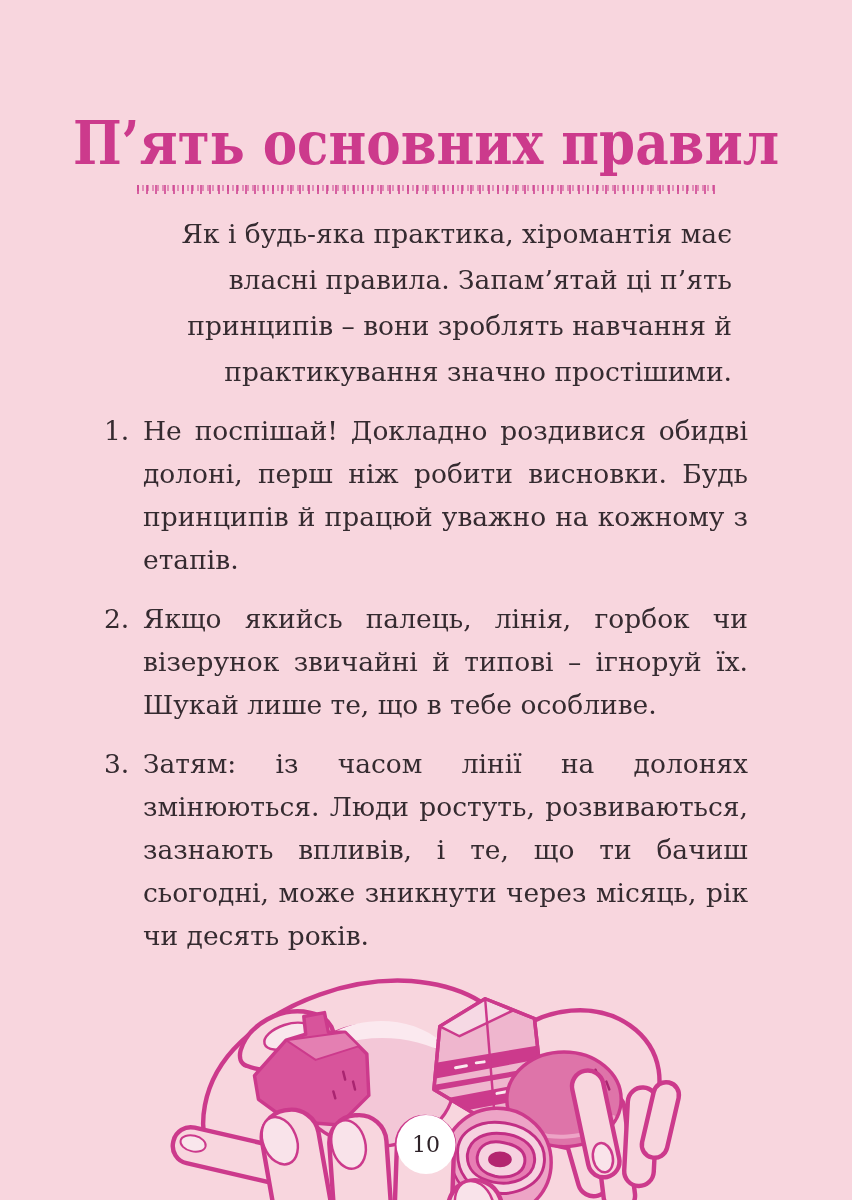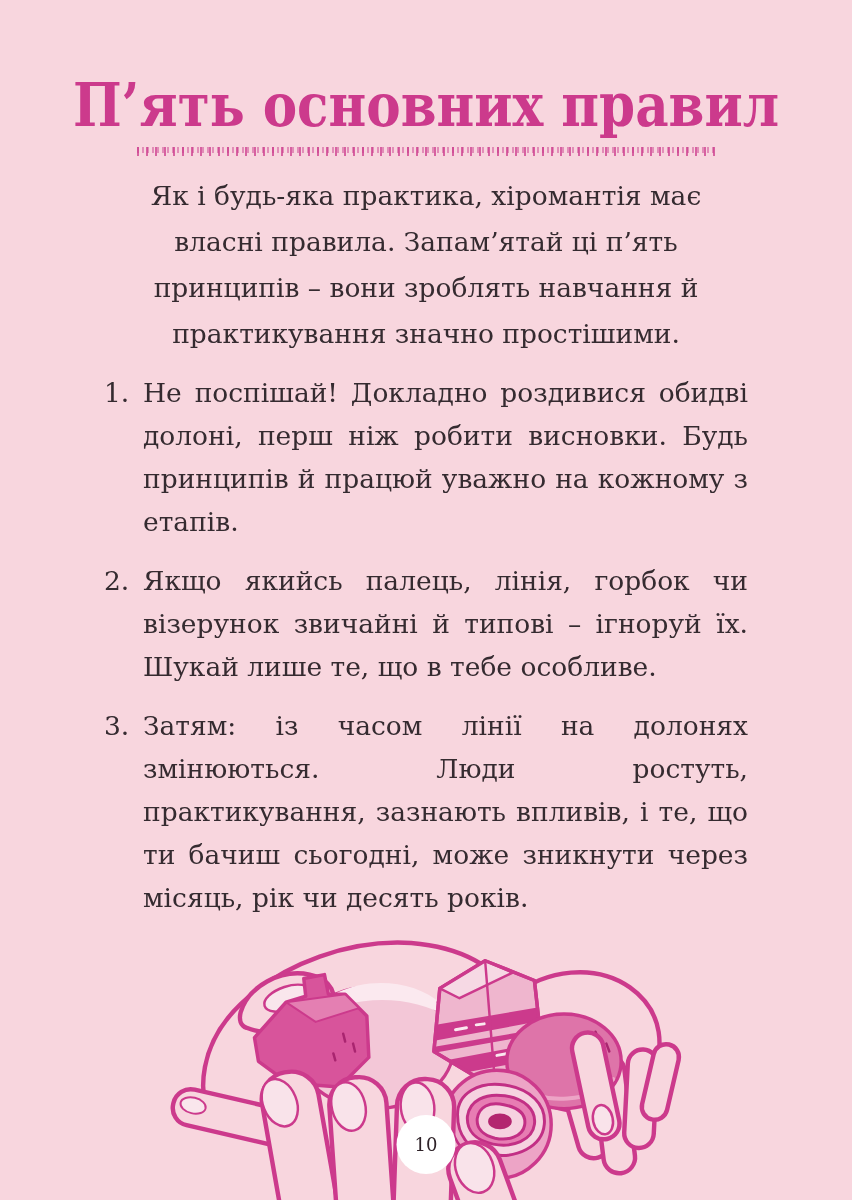--- a/index.html
+++ b/index.html
@@ -12,21 +12,21 @@
   html,body{background:#e9e9e9;}
   .page{
     position:relative;
     width:852px;height:1200px;
     margin:0 auto;
     background:var(--background);
     overflow:hidden;
     font-family:"DejaVu Serif","Liberation Serif",serif;
     color:var(--text);
   }
-  header{padding-top:68px;}
+  header{padding-top:106px;}
   h1.title{
     font-size:60px;
     line-height:74px;
     font-weight:700;
     color:var(--accent);
     text-align:center;
     transform:scaleX(.86);
     transform-origin:center;
     white-space:nowrap;
     letter-spacing:0;
@@ -39,21 +39,21 @@
       repeating-linear-gradient(90deg, rgba(214,101,163,.65) 0 2px, rgba(214,101,163,0) 2px 5px);
     background-size:100% 9px,100% 6px;
     background-repeat:repeat-x;
     background-position:left top,left top;
   }
   p.intro{
     width:612px;
     margin:17px auto 0;
     font-size:26.5px;
     line-height:46px;
-    text-align:center;
+    text-align:right;
   }
   ol.rules{
     list-style:none;
     margin:14px 0 0;
     padding:0 104px 0 104px;
   }
   ol.rules li{
     display:flex;
     font-size:26.5px;
     line-height:43px;
@@ -67,21 +67,21 @@
     display:block;
   }
   .page-number{
     position:absolute;
     left:50%;bottom:26px;
     transform:translateX(-50%);
     width:59px;height:59px;
     border-radius:50%;
     background:var(--badge);
     display:flex;align-items:center;justify-content:center;
-    font-size:18px;
+    font-size:22px;
     color:#2e2228;
   }
 </style>
 </head>
 <body>
 
 <div class="page">
 
   <header>
     <h1 class="title">П’ять основних правил</h1>
@@ -94,21 +94,21 @@
     <li>
       <span class="num">1.</span>
       <span class="txt">Не поспішай! Докладно роздивися обидві долоні, перш ніж робити висновки. Будь принципів й працюй уважно на кожному з етапів.</span>
     </li>
     <li>
       <span class="num">2.</span>
       <span class="txt">Якщо якийсь палець, лінія, горбок чи візерунок звичайні й типові – ігноруй їх. Шукай лише те, що в тебе особливе.</span>
     </li>
     <li>
       <span class="num">3.</span>
-      <span class="txt">Затям: із часом лінії на долонях змінюються. Люди ростуть, практикування, зазнають впливів, і те, що ти бачиш сьогодні, може зникнути через місяць, рік чи десять років.</span>
+      <span class="txt">Затям: із часом лінії на долонях змінюються. Люди ростуть, розвиваються, зазнають впливів, і те, що ти бачиш сьогодні, може зникнути через місяць, рік чи десять років.</span>
     </li>
   </ol>
 
   <figure class="illustration">
     <svg width="552" height="296" viewBox="0 0 560 300">
       <defs>
         <clipPath id="crystal-clip">
           <path d="M 288 118 L 294 54 L 340 26 L 390 46 L 398 118 L 348 154 Z"></path>
         </clipPath>
       </defs>

